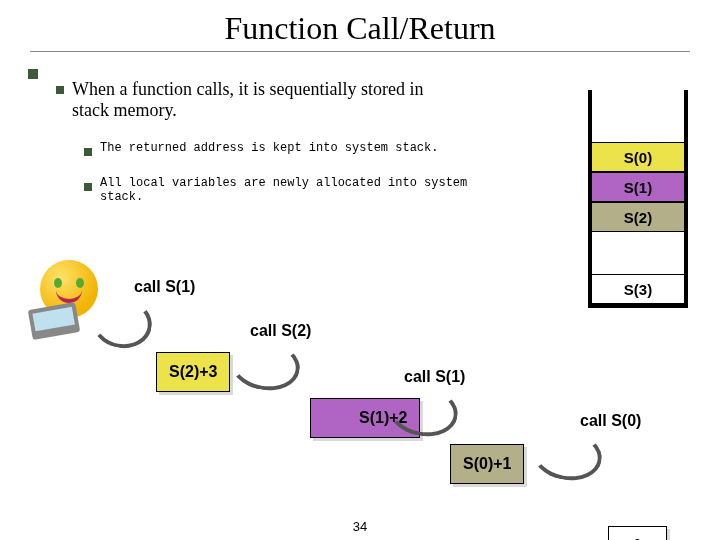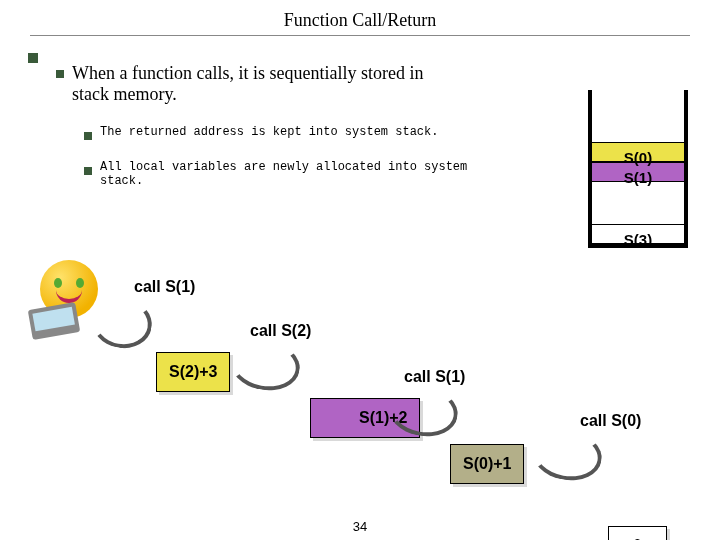--- a/index.html
+++ b/index.html
@@ -5,21 +5,21 @@
   * { box-sizing: border-box; margin: 0; padding: 0; }
   body {
     width: 720px; height: 540px;
     font-family: "Times New Roman", serif;
     background: #fff;
     position: relative;
     overflow: hidden;
   }
   .title {
     text-align: center;
-    font-size: 18px;
+    font-size: 32px;
     padding: 10px 0 4px;
   }
   .rule {
     border-top: 1px solid #888;
     margin: 0 30px 8px;
   }
   .bullet-row { display: flex; align-items: flex-start; }
   .sq {
     width: 10px; height: 10px;
     background: #3a5a3a;
@@ -33,21 +33,21 @@
   .stack {
     position: absolute;
     right: 32px; top: 90px;
     width: 100px;
     border-left: 4px solid #000;
     border-right: 4px solid #000;
     border-bottom: 4px solid #000;
   }
   .stack-gap { height: 52px; }
   .stack-cell {
-    height: 20px;
+    height: 30px;
     border-top: 1px solid #000;
     border-bottom: 1px solid #000;
     text-align: center;
     font-family: Arial, sans-serif;
     font-weight: bold;
     font-size: 15px;
     line-height: 30px;
   }
   .s0 { background: #ece24a; }
   .s1 { background: #b064c4; }
@@ -126,20 +126,21 @@
 </div>
 <div class="bullet-row lvl3" style="max-width:400px;">
   <span class="sq small"></span>
     <span>All local variables are newly allocated into system stack.</span>
 </div>
 
 <div class="stack">
   <div class="stack-gap"></div>
   <div class="stack-cell s0">S(0)</div>
   <div class="stack-cell s1">S(1)</div>
+  <div class="stack-cell s2">S(2)</div>
   <div class="stack-cell s3">S(3)</div>
 </div>
 
 <div class="emoji">
   <div class="face">
       <div class="eye l"></div>
       <div class="eye r"></div>
       <div class="mouth"></div>
     </div>
   <div class="laptop"></div>

